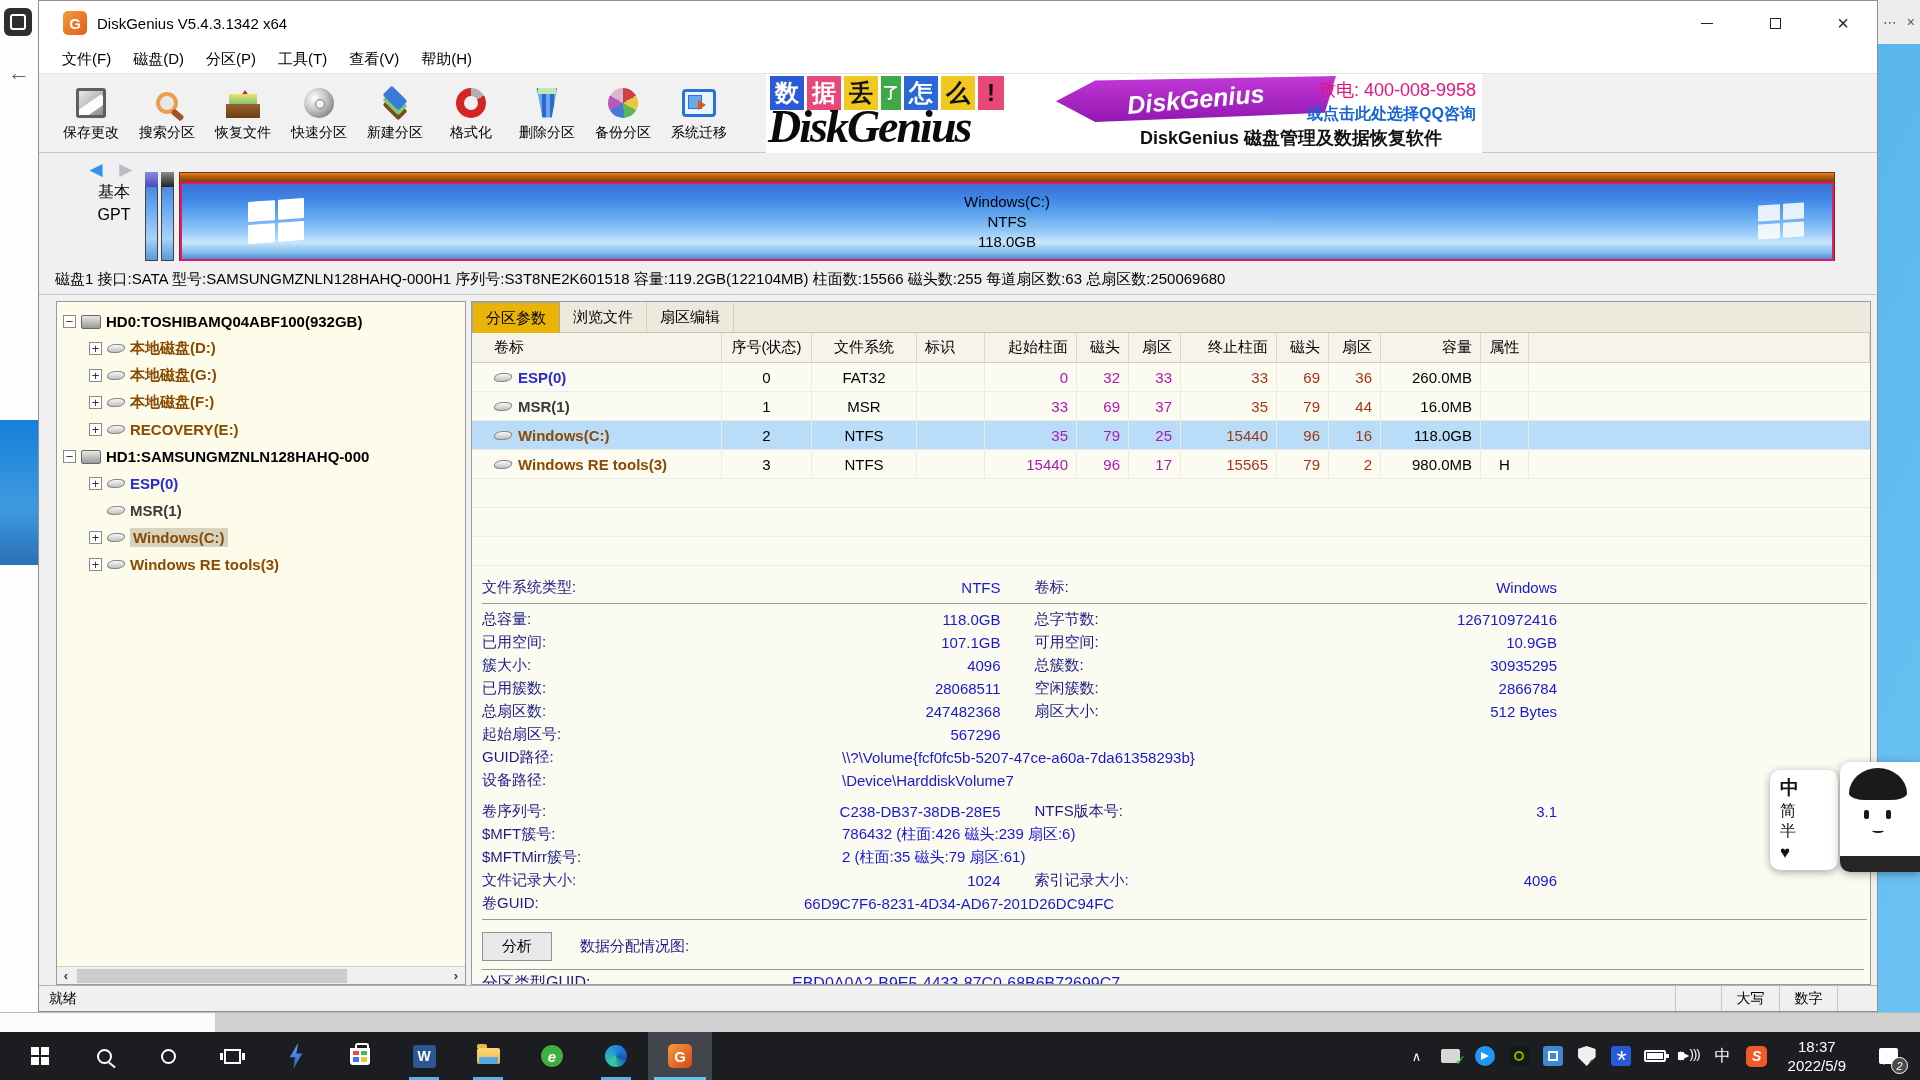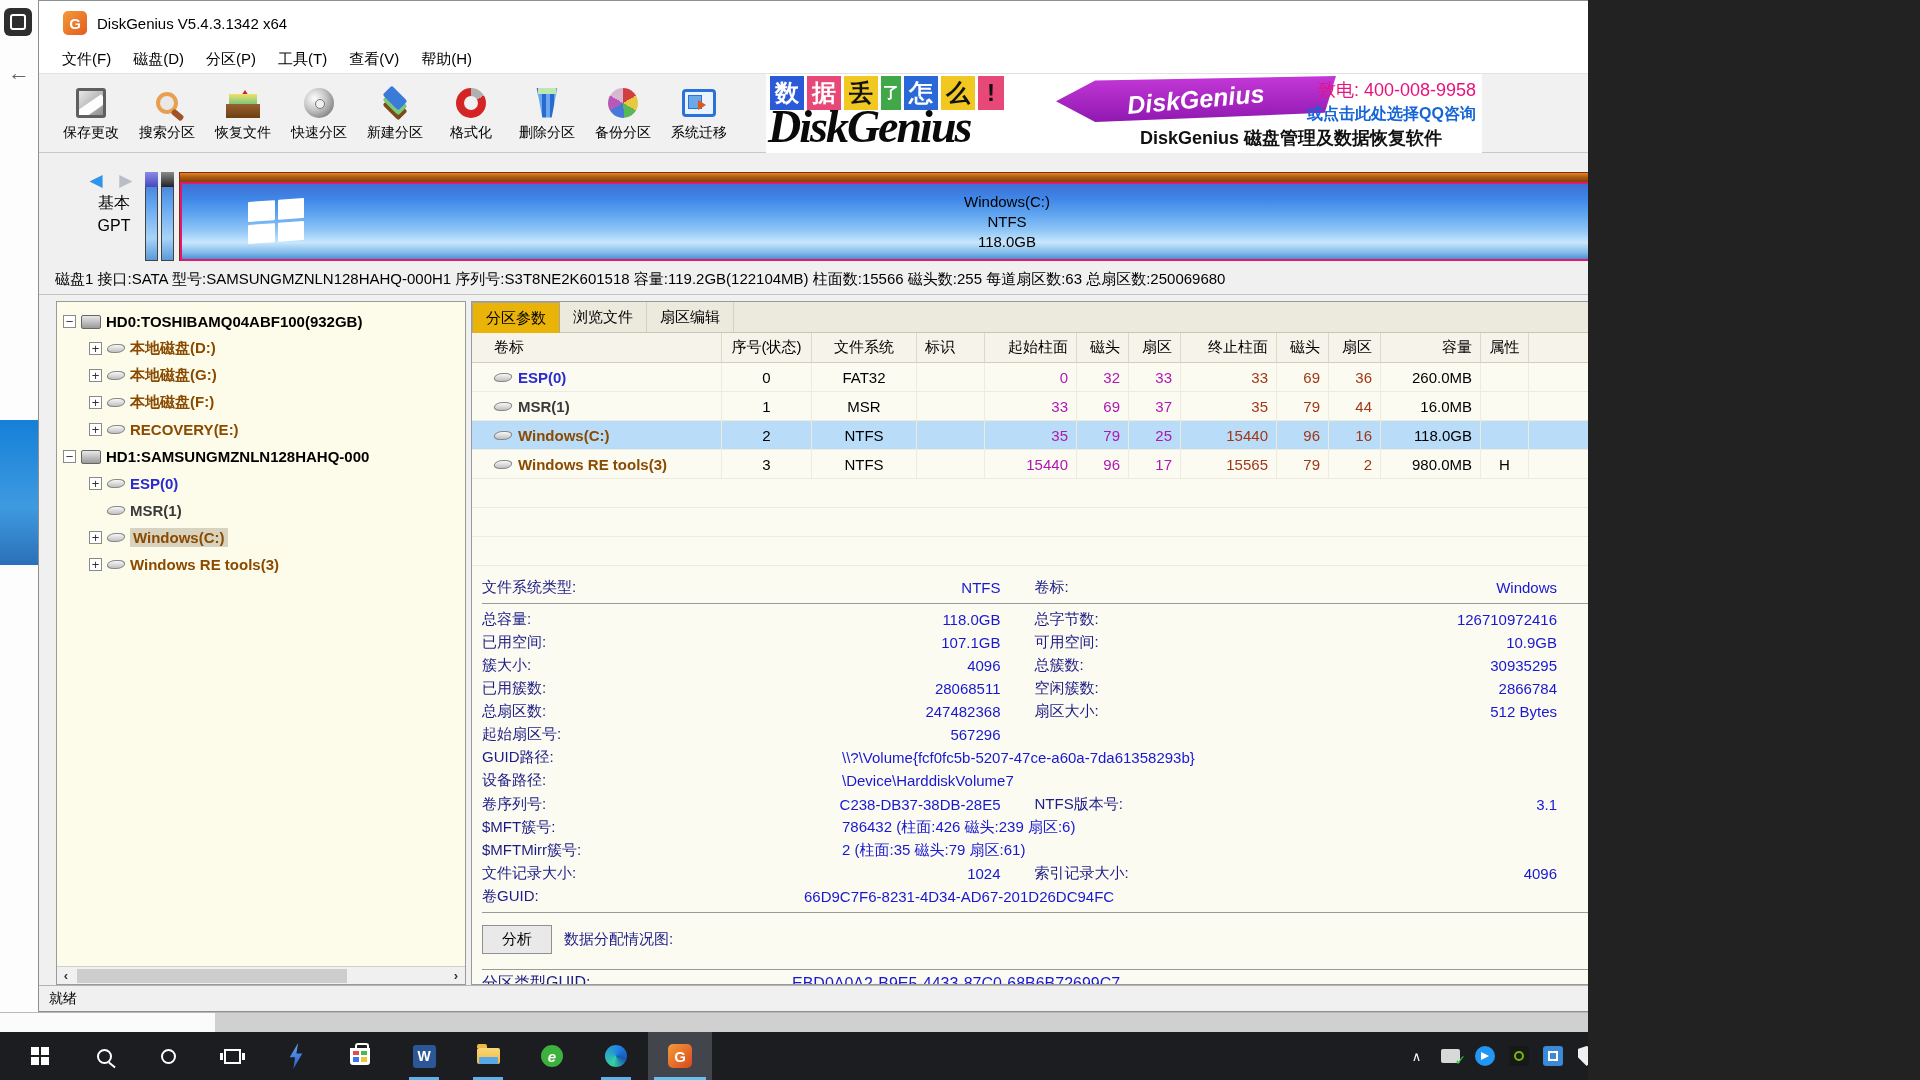--- a/index.html
+++ b/index.html
@@ -1,18 +1,18 @@
 <!DOCTYPE html>
 <html><head>
 <meta charset="utf-8">
 <style>
 *{margin:0;padding:0;box-sizing:border-box}
 html,body{width:1920px;height:1080px;overflow:hidden}
 body{font-family:"Liberation Sans","DejaVu Sans",sans-serif;background:#222;position:relative}
-.screen{position:absolute;inset:0;width:1588px;height:1080px;overflow:hidden}
+.screen{position:absolute;inset:0;width:1920px;height:1080px;overflow:hidden}
 .desktop{position:absolute;inset:0;background:linear-gradient(115deg,#1b6fc4 0%,#2f8ad4 40%,#56b4ec 75%,#6cc4f4 100%)}
 
 .bgwin-left{position:absolute;left:0;top:0;width:38px;height:1012px;background:#fdfdfd}
 .bgl-icon{position:absolute;left:4px;top:8px;width:28px;height:28px;background:#2e2e2e;border-radius:6px}
 .bgl-icon::after{content:"";position:absolute;inset:6px;border:2px solid #fff;border-radius:3px}
 .bgl-back{position:absolute;left:8px;top:60px;color:#666;font-size:22px}
 .bgl-back::before{content:"←"}
 .bgl-blue{position:absolute;left:0;top:420px;width:38px;height:145px;background:linear-gradient(180deg,#1580d8,#3f9ae0 60%,#2a70b8)}
 .bgwin-tr{position:absolute;left:1878px;top:0;width:42px;height:44px;background:#ededed;display:flex;align-items:center;justify-content:space-around;color:#555;font-size:14px}
 .g-dots::before{content:"⋯"}
@@ -73,21 +73,21 @@
 .tl6{background:#e84878;color:#111;width:26px}
 .brand{position:absolute;left:2px;top:26px;font-family:"Liberation Serif","DejaVu Serif",serif;font-weight:bold;font-style:italic;font-size:46px;color:#0a0a0a;letter-spacing:-2px}
 .ribbon{position:absolute;left:290px;top:2px;width:280px;height:46px;background:linear-gradient(180deg,#c438d8,#9018b0);clip-path:polygon(0 55%,14% 10%,100% 0,96% 80%,14% 100%);display:flex;align-items:center;justify-content:center}
 .ribbon span{color:#fff;font-weight:bold;font-style:italic;font-size:25px;transform:rotate(-5deg)}
 .ad-right{position:absolute;right:6px;top:4px;text-align:right}
 .ad-phone{color:#e8127e;font-size:18px;font-weight:normal}
 .ad-qq{color:#1565d8;font-size:16px;font-weight:bold;margin-top:2px}
 .ad-tag{position:absolute;right:40px;bottom:3px;font-size:18px;font-weight:bold;color:#111}
 
 .diskpanel{height:112px;position:relative;background:#f0f0f0;flex:0 0 auto}
-.dnav{position:absolute;left:36px;top:17px;width:78px;text-align:center}
+.dnav{position:absolute;left:36px;top:6px;width:78px;text-align:center}
 .dnav .arrows{font-size:17px;letter-spacing:6px}
 .ar-l{color:#2f94ea}
 .ar-l::before{content:"◀"}
 .ar-r{color:#b9bdc5}
 .ar-r::before{content:"▶"}
 .dnav .t1,.dnav .t2{font-size:16px;color:#000;line-height:23px}
 .seg-s{position:absolute;top:19px;width:13px;height:89px;border:1px solid #444;background:linear-gradient(180deg,#3e6fd2 0%,#5fa4ef 35%,#a8d4f8 75%,#5a9ad8 100%)}
 .seg-s .cap{position:absolute;left:-1px;top:-1px;width:13px;height:15px}
 .s1{left:106px}
 .s1 .cap{background:linear-gradient(180deg,#8a8ae8,#4848b8)}
@@ -152,21 +152,21 @@
 
 .details{padding:10px 14px 0 10px;font-size:15px}
 .drow{display:flex;height:23px;align-items:center;width:1075px}
 .dl{width:210px;color:#1c1c86}
 .dv{flex:1;text-align:right;color:#1818d2}
 .dsp{width:34px}
 .dl2{width:214px;color:#1c1c86}
 .dv2{flex:1;text-align:right;color:#1818d2}
 .dvw{flex:1;padding-left:150px;color:#1818d2}
 .dsep{border:none;border-top:1px solid #9a9a9a;margin:4px 0;width:1385px}
-.btnrow{display:flex;align-items:center;margin-top:12px;gap:12px}
+.btnrow{display:flex;align-items:center;margin-top:12px;gap:28px}
 .analyze{width:70px;height:29px;background:#e9e9e9;border:1px solid #919191;font-size:15px;color:#000;font-family:inherit}
 .alloc{color:#1c1c86}
 .partial{position:absolute;left:10px;right:6px;bottom:0;height:15px;overflow:hidden;border-top:1px solid #9a9a9a;background:#fcfbf2}
 .partial .drow{margin-top:2px}
 
 .statusbar{height:26px;background:#f0f0f0;border-top:1px solid #b4b4b4;display:flex;align-items:center;font-size:14px;color:#000;padding-left:10px;flex:0 0 auto}
 .st-right{margin-left:auto;display:flex;height:100%;align-items:center}
 .st-cell{height:100%;display:flex;align-items:center;justify-content:center;border-left:1px solid #c6c6c6}
 .st-e1{width:46px}.st-caps{width:58px}.st-num{width:58px}.st-e2{width:40px}
 
@@ -621,21 +621,21 @@
               <span class="dv2"></span>
           </div>
           <div class="drow">
             <span class="dl">GUID路径:</span>
               <span class="dvw">\\?\Volume{fcf0fc5b-5207-47ce-a60a-7da61358293b}</span>
           </div>
           <div class="drow">
             <span class="dl">设备路径:</span>
               <span class="dvw">\Device\HarddiskVolume7</span>
           </div>
-          <div class="drow" style="margin-top:1px">
+          <div class="drow" style="margin-top:8px">
             <span class="dl">卷序列号:</span>
               <span class="dv">C238-DB37-38DB-28E5</span>
             <span class="dsp"></span>
             <span class="dl2">NTFS版本号:</span>
               <span class="dv2">3.1</span>
           </div>
           <div class="drow">
             <span class="dl">$MFT簇号:</span>
               <span class="dvw">786432 (柱面:426 磁头:239 扇区:6)</span>
           </div>

